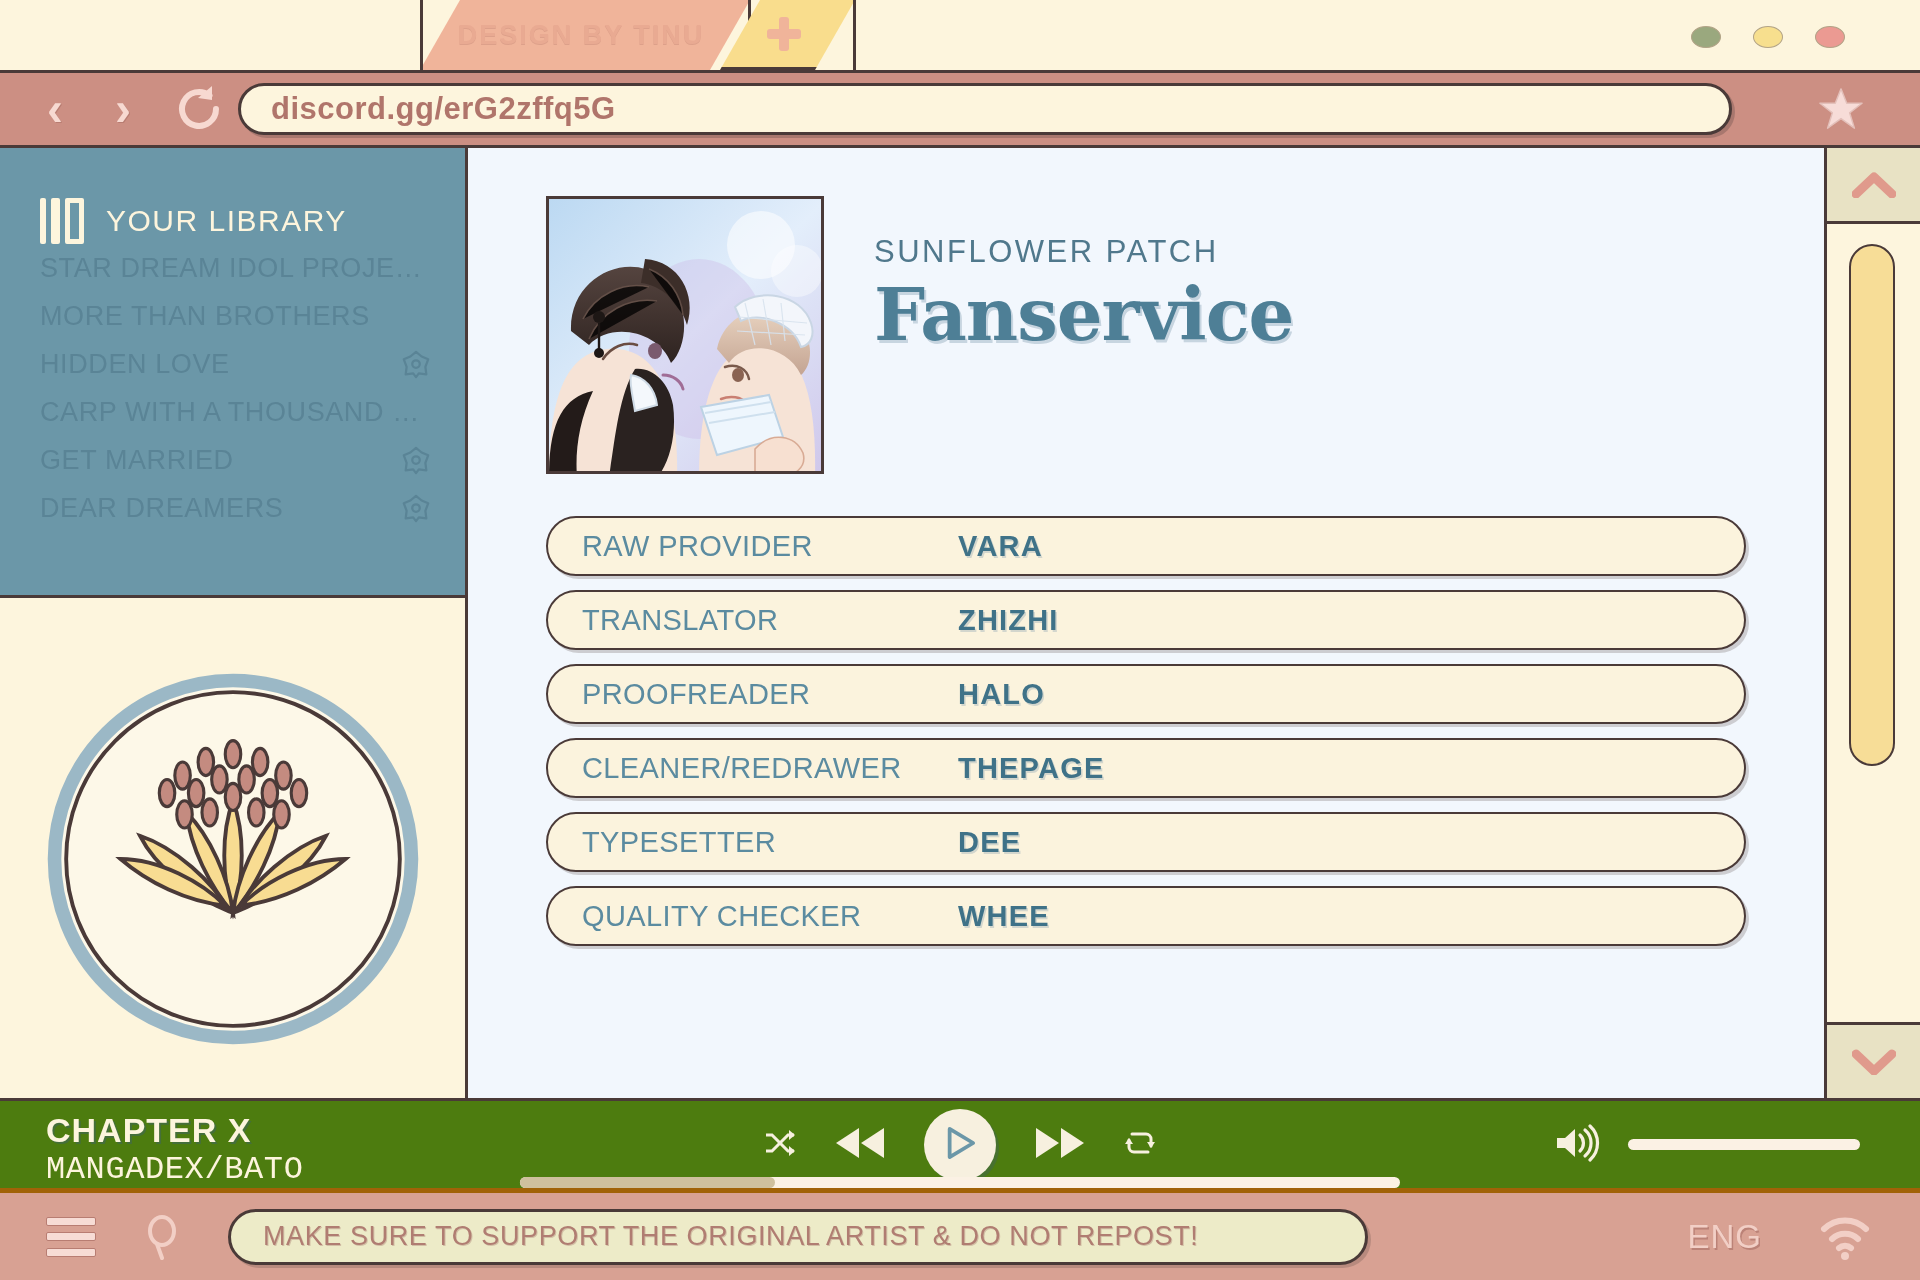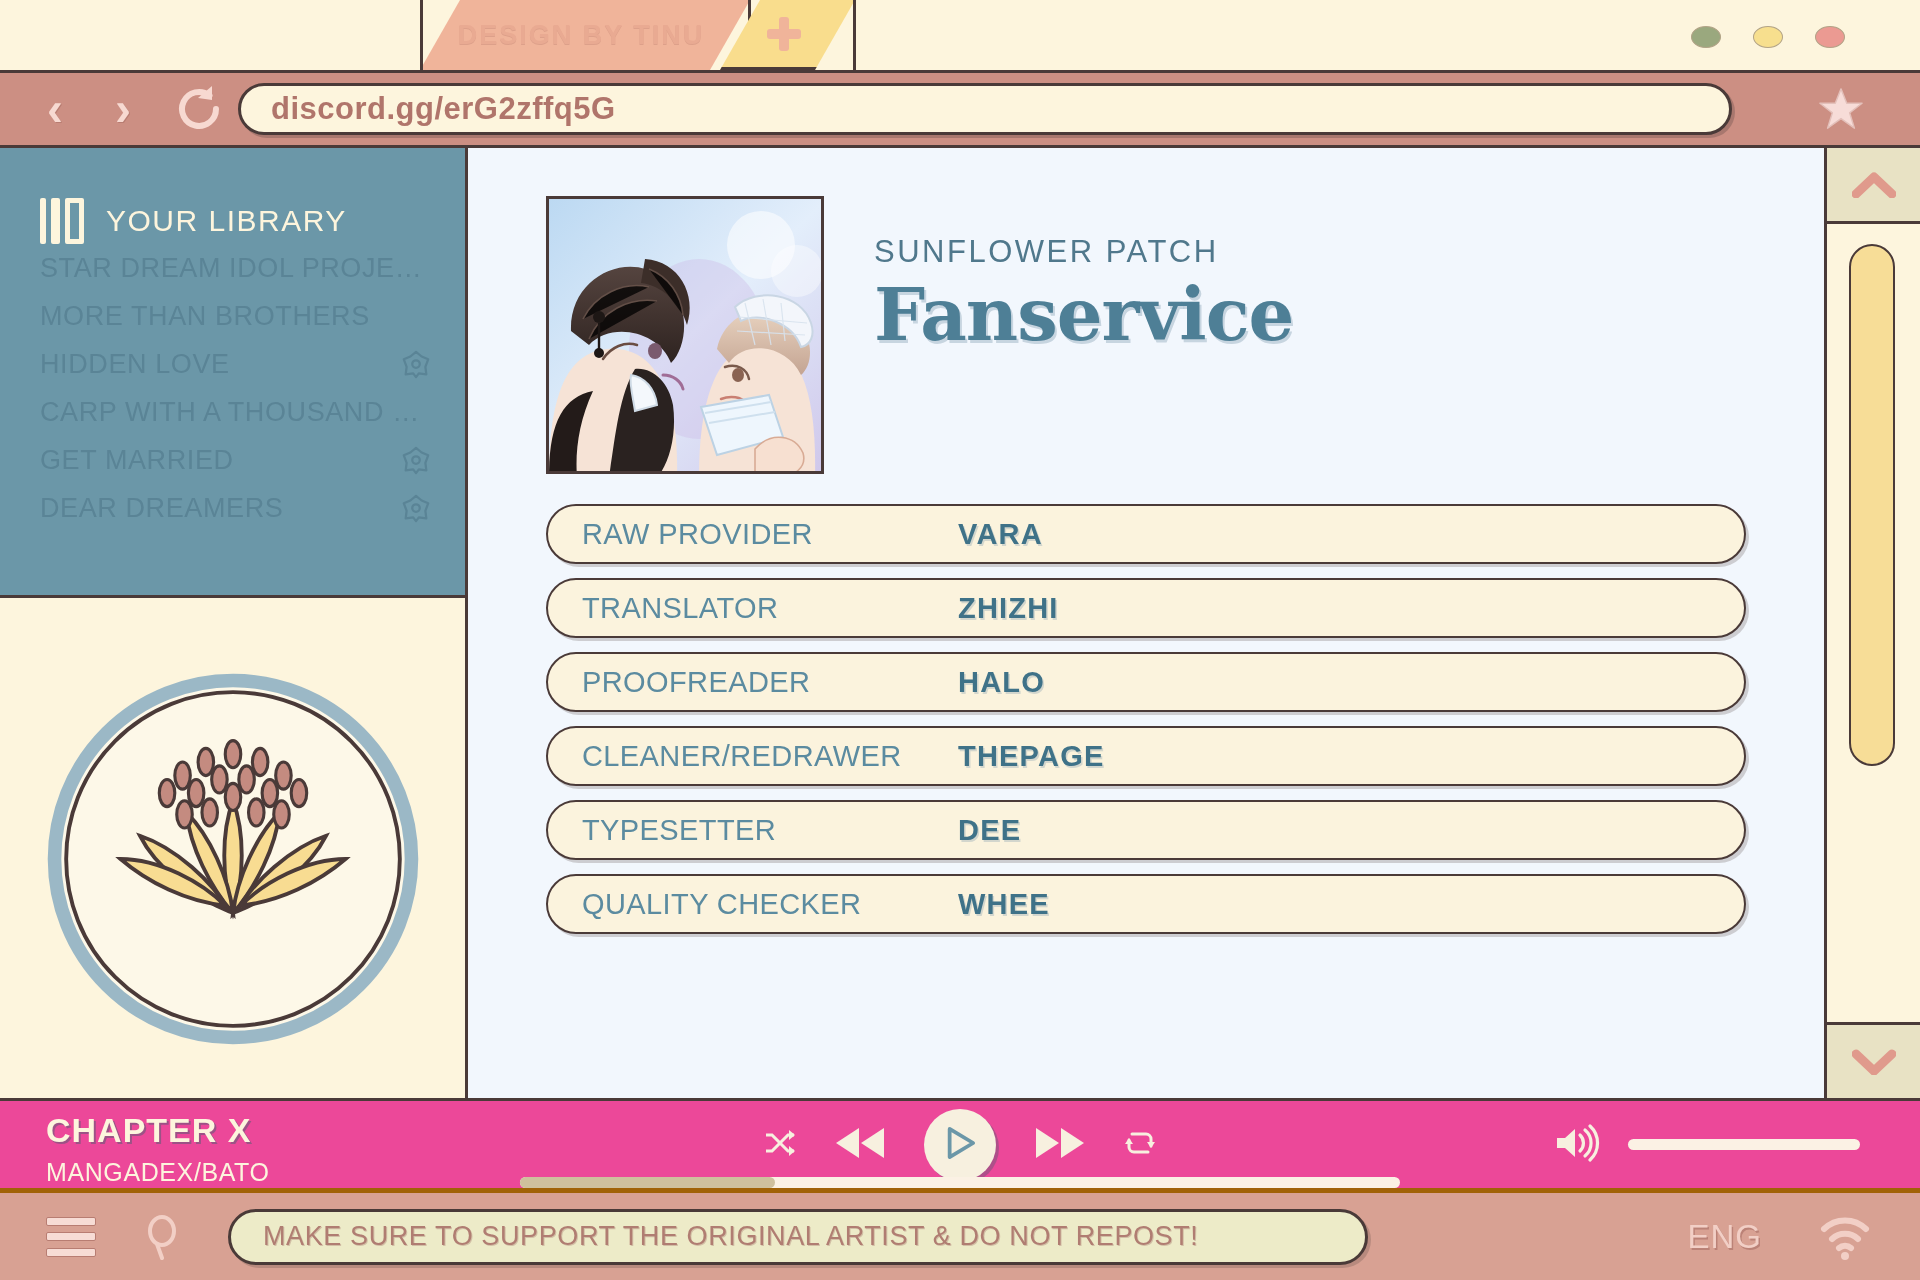--- a/index.html
+++ b/index.html
@@ -247,20 +247,21 @@
   .credits { padding: 30px 78px 0 78px; }
   .credit-row {
     height: 60px;
     margin-bottom: 14px;
     background: #fbf3dd;
     border: 2.5px solid #4a3a38;
     border-radius: 30px;
     display: flex;
     align-items: center;
     box-shadow: 3px 3px 0 rgba(74,58,56,0.22);
+    margin-top: 12px;
   }
   .credit-role {
     width: 410px;
     padding-left: 34px;
     font-size: 29px;
     color: #5b8ba0;
     letter-spacing: 0.4px;
   }
   .credit-name {
     font-size: 29px;
@@ -293,39 +294,40 @@
     background: #f7dd97;
     border: 2.5px solid #4a3a38;
     border-radius: 23px;
   }
 
   
   .player {
     position: absolute;
     left: 0; right: 0; bottom: 92px;
     height: 90px;
-    background: #ec4899;
+    background: #4d7c0f;
     border-top: 3px solid #4a3a38;
   }
   .player-meta {
     position: absolute;
     left: 46px; top: 10px;
   }
   .chapter {
     font-size: 34px;
     font-weight: 700;
     color: #fdf5dd;
     letter-spacing: 1px;
     text-shadow: 2px 2px 0 rgba(60,95,110,0.45);
   }
   .source {
-    font-size: 25px;
+    font-size: 32px;
     color: #fdf5dd;
     letter-spacing: 0.6px;
-    margin-top: 8px;
+    margin-top: 1px;
+    font-family: Liberation Mono, monospace;
   }
   .controls {
     position: absolute;
     left: 50%; top: 50%;
     transform: translate(-50%,-50%);
     display: flex; align-items: center; gap: 38px;
   }
   .ctrl { fill: #f7f0df; }
   .playbtn {
     width: 72px; height: 72px;

